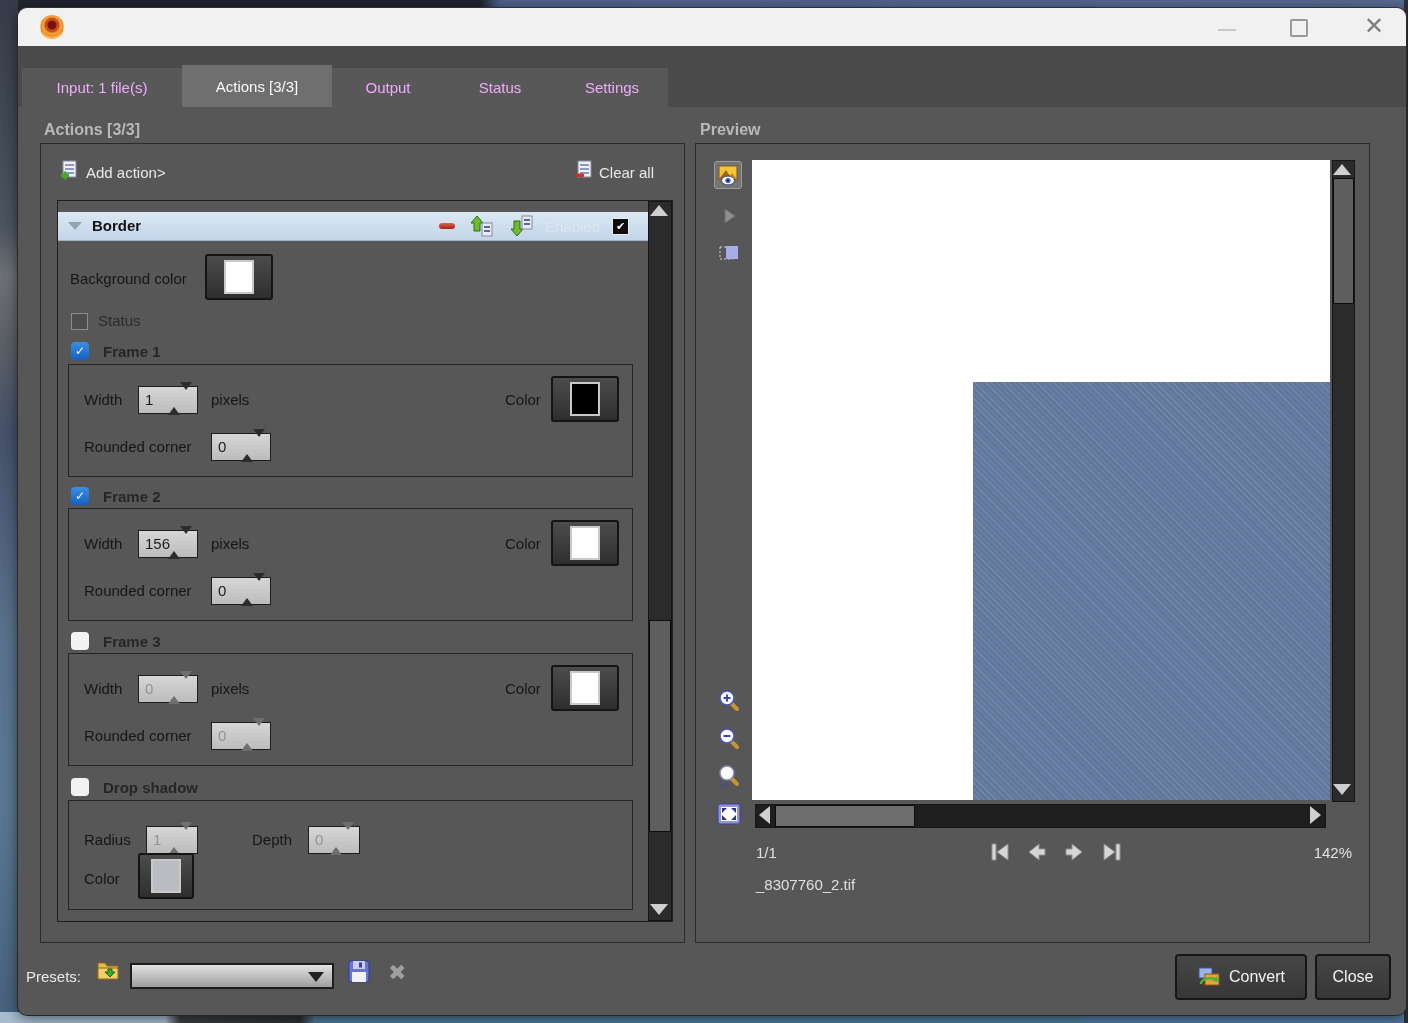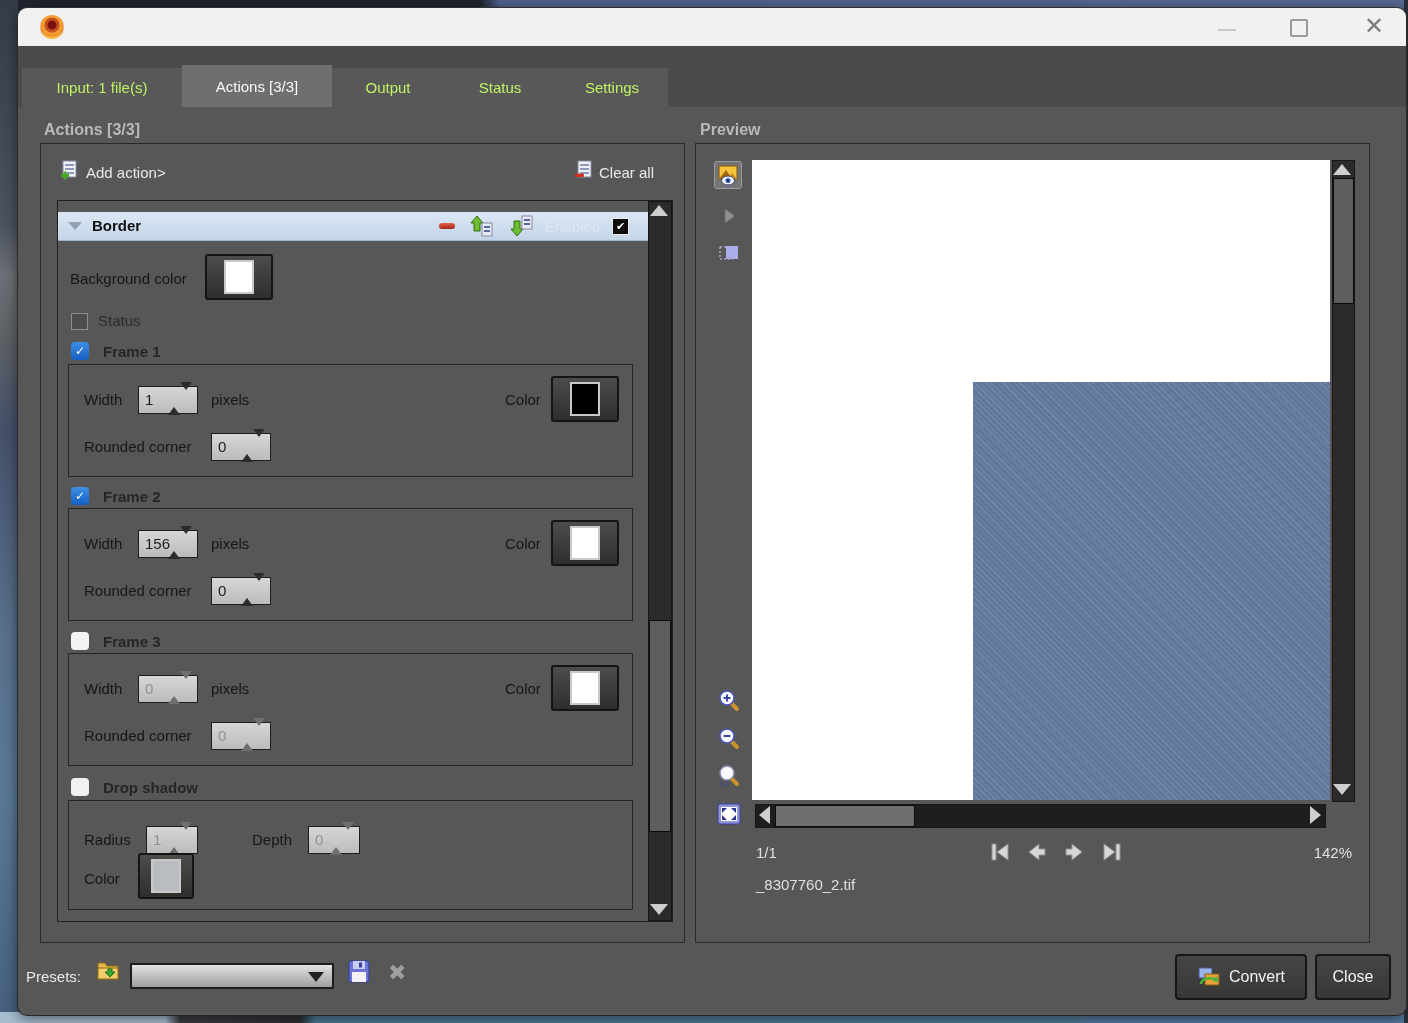--- a/index.html
+++ b/index.html
@@ -27,21 +27,21 @@
   #app-logo{left:22px;top:7px;width:24px;height:24px;border-radius:50%;
     background:radial-gradient(circle at 50% 42%,#7a1210 0 4px,#c4511e 5px 7px,#f59d33 8px 10px,#e8841f 11px,rgba(232,132,31,0) 12px),
                radial-gradient(circle at 50% 60%,#f7b648 0 10px,#e07a18 11px,rgba(224,122,24,0) 12px);}
   .win-btn{top:12px;height:14px;color:#8f8f8f;}
   #btn-min{left:1200px;width:18px;border-bottom:2px solid #c9c9c9;height:9px;}
   #btn-max{left:1272px;top:11px;width:14px;height:14px;border:2px solid #9a9a9a;border-radius:2px;}
   #btn-close{left:1342px;top:4px;width:28px;height:28px;font-size:24px;line-height:28px;text-align:center;color:#7f7f7f;}
 
   
   #tabstrip{left:0;top:38px;width:1388px;height:61px;background:#4b4b4b;}
-  .tab{top:60px;height:39px;background:#585858;color:#bef264;font-size:15px;
+  .tab{top:60px;height:39px;background:#585858;color:#f0abfc;font-size:15px;
     display:flex;align-items:center;justify-content:center;}
   .tab.active{top:57px;height:42px;background:#6f6f6f;color:#fafafa;}
 
   
   .panel-title{font-size:16px;font-weight:bold;color:#b9b9b9;}
   .panel-box{border:1px solid #2b2b2b;background:#575757;}
   .listbox{border:1px solid #1f1f1f;}
 
   .lightlabel{font-size:15px;color:#e9e9e9;}
   .darklabel{font-size:15px;color:#161616;}

